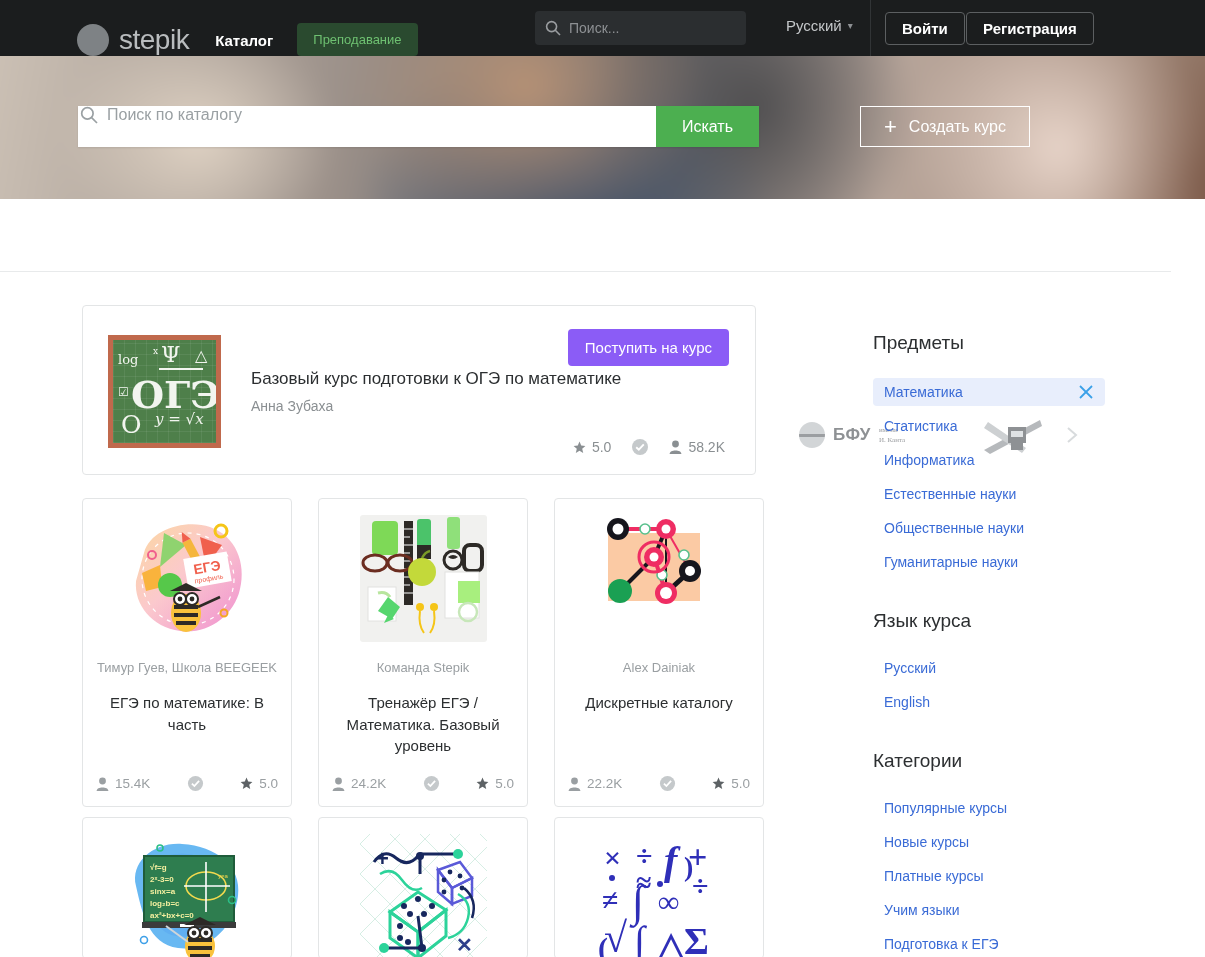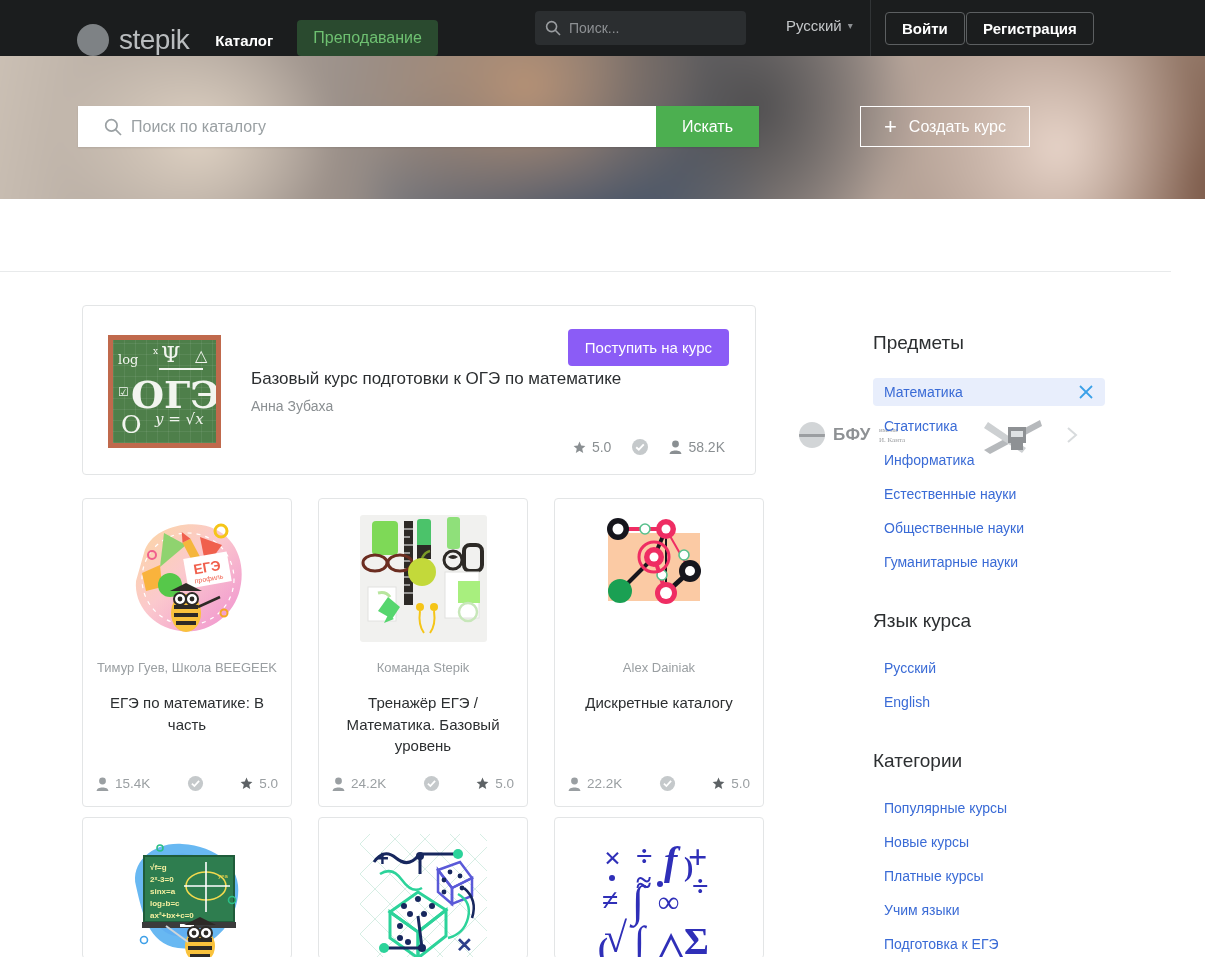--- a/index.html
+++ b/index.html
@@ -30,21 +30,21 @@
     font-weight: 400;
   }
   .nav-link {
     margin-left: 24px;
     color: #ffffff; font-size: 15px; font-weight: bold;
     padding: 7px 2px; cursor: pointer; white-space: nowrap;
   }
   .nav-link-btn {
     margin-left: 22px;
     background: #2a4a2f;
-    color: #6ec071; font-size: 16px;
+    color: #6ec071; font-size: 13px;
     padding: 9px 16px; border-radius: 4px;
     cursor: pointer; white-space: nowrap;
   }
   .nav-search {
     position: absolute; left: 535px; top: 11px;
     width: 211px; height: 34px;
     background: #2b2e30; border-radius: 4px;
     display: flex; align-items: center; padding: 0 10px;
     cursor: text;
   }
@@ -92,21 +92,21 @@
     filter: blur(11px);
   }
   .hero-search {
     position: absolute; left: 78px; top: 50px;
     width: 681px; height: 41px;
     display: flex;
     box-shadow: 0 1px 2px rgba(0,0,0,0.10);
   }
   .hero-search-input {
     flex: 1; background: #ffffff;
-    display: flex; align-items: center; padding-left: 26px;
+    display: flex; padding-left: 2px;
     cursor: text;
   }
   .hero-search-input .ph {
     margin-left: 9px; color: #9aa0a3; font-size: 16px;
   }
   .hero-search-btn {
     width: 103px; background: #4caf50; color: #ffffff;
     font-size: 16px; display: flex; align-items: center;
     justify-content: center; cursor: pointer;
   }

